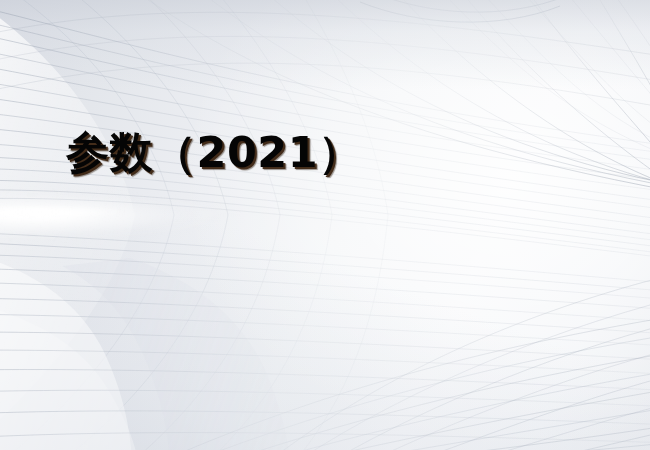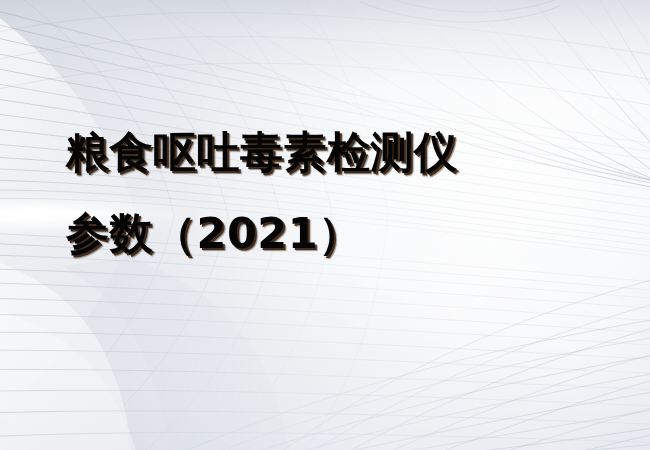--- a/index.html
+++ b/index.html
@@ -271,17 +271,16 @@
         <path d="M -40,98 C 180,42 396,58 700,114" stroke-width="0.8"></path>
       </g>
 
     </g>
   </svg>
 
   <div class="glow-streak"></div>
   <div class="glow-core"></div>
 
   <div class="title-block">
-    <div class="title-line">粮食呕吐毒素检测仪</div>
     <div class="title-line">参数（2021）</div>
   </div>
 
 </div>
 
 </body></html>

